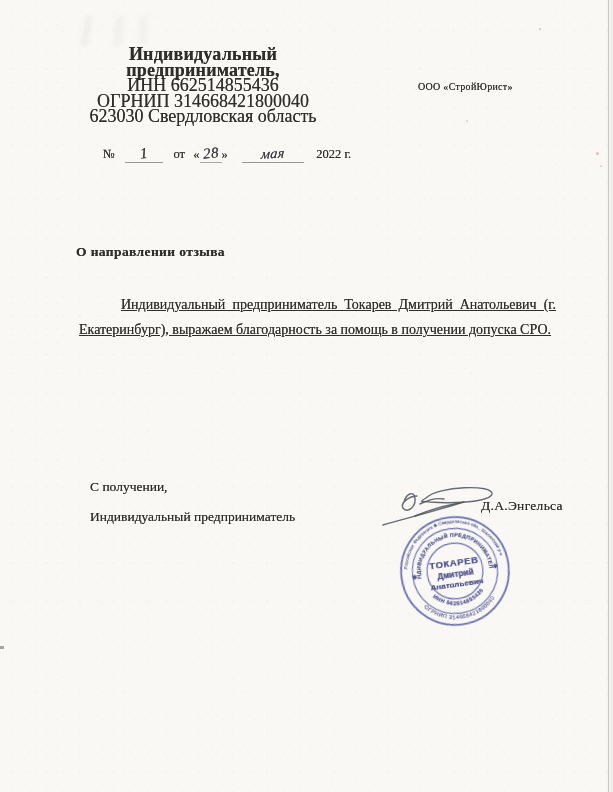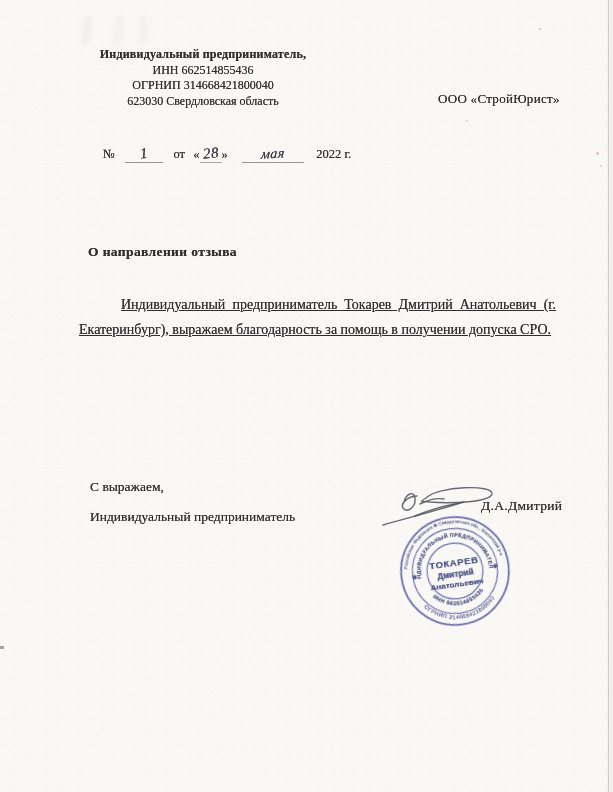--- a/index.html
+++ b/index.html
@@ -10,35 +10,35 @@
       radial-gradient(circle at 23% 31%, rgba(60,60,55,.018) 0 1px, transparent 1.2px),
       radial-gradient(circle at 71% 64%, rgba(60,60,55,.015) 0 1px, transparent 1.2px),
       radial-gradient(circle at 48% 86%, rgba(60,60,55,.012) 0 1px, transparent 1.2px);
     background-size: 11px 13px, 17px 19px, 23px 29px;
     font-family:"Liberation Serif", serif;
     color:#2f2e2c;
     overflow:hidden;
     text-shadow:0 0 .5px rgba(47,46,44,.8);
   }
   .sender { position:absolute; left:55px; top:47px; width:296px; text-align:center;
-            font-size:12px; line-height:15.6px; }
+            font-size:18px; line-height:15.6px; }
   .sender .bold { font-weight:bold; letter-spacing:.2px; }
-  .recipient { position:absolute; left:418px; top:91px; font-size:13px; letter-spacing:.3px;margin-left:20px; }
+  .recipient { position:absolute; left:418px; top:81px; font-size:10px; letter-spacing:.3px; }
   .ref { position:absolute; left:103px; top:147px; font-size:12.5px; white-space:nowrap; }
   .ref .gap { display:inline-block; }
   .blank { display:inline-block; border-bottom:1px solid rgba(70,70,68,.55);
            text-align:center; vertical-align:baseline; }
   .blank.num { width:38px; }
   .blank.day { width:22px; border-bottom:1px solid rgba(70,70,68,.45); }
   .blank.month { width:62px; }
   .hw { font-style:italic; color:#3c3c42; font-size:15px; line-height:12px;
         display:inline-block; transform:rotate(-6deg); letter-spacing:.5px;
         text-shadow:0 0 .4px rgba(60,60,66,.9); }
   .hw.month-hw { font-size:14px; transform:rotate(-3deg) skewX(-8deg); }
-  .subject { position:absolute; left:88px; top:244px; font-weight:bold;
+  .subject { position:absolute; left:76px; top:244px; font-weight:bold;
              font-size:13.5px; letter-spacing:.4px; }
   .body-text { position:absolute; left:79px; top:292px; width:477px;
                font-size:14px; line-height:25px; text-align:justify; }
   .body-text p { margin:0; text-indent:42px;text-decoration:underline; }
   .salutation { position:absolute; left:90px; top:479px; font-size:13.5px; }
   .signer-title { position:absolute; left:90px; top:509px; font-size:13.5px; }
   .signer-name { position:absolute; left:481px; top:498px; font-size:13.5px; letter-spacing:.3px; }
   .stamp { position:absolute; left:390px; top:506px; width:130px; height:130px;
            transform:rotate(-8deg); opacity:.93; filter:blur(.2px); }
   .stamp text { font-family:"Liberation Sans", sans-serif; }
@@ -90,23 +90,23 @@
     <span class="gap" style="width:6px"></span>
     <span>2022 г.</span>
   </div>
 
   <div class="subject">О направлении отзыва</div>
 
   <div class="body-text">
     <p>Индивидуальный предприниматель Токарев Дмитрий Анатольевич (г. Екатеринбург), выражаем благодарность за помощь в получении допуска СРО.</p>
   </div>
 
-  <div class="salutation">С выражаем,</div>
+  <div class="salutation">С получении,</div>
   <div class="signer-title">Индивидуальный предприниматель</div>
-  <div class="signer-name">Д.А.Дмитрий</div>
+  <div class="signer-name">Д.А.Энгельса</div>
 
   <svg class="stamp" viewBox="0 0 128 128" xmlns="http://www.w3.org/2000/svg">
     <g stroke="#3a3f9b" fill="none" stroke-opacity=".8">
       <circle cx="64" cy="64" r="53" stroke-width="1.8"></circle>
       <circle cx="64" cy="64" r="42" stroke-width="1.1"></circle>
       <circle cx="64" cy="64" r="27.5" stroke-width="1.1"></circle>
     </g>
     <defs>
       <path id="arc-outer-top" d="M 17.2 68 A 47 47 0 1 1 110.8 68"></path>
       <path id="arc-outer-bottom" d="M 17.2 60 A 47 47 0 1 0 110.8 60"></path>

